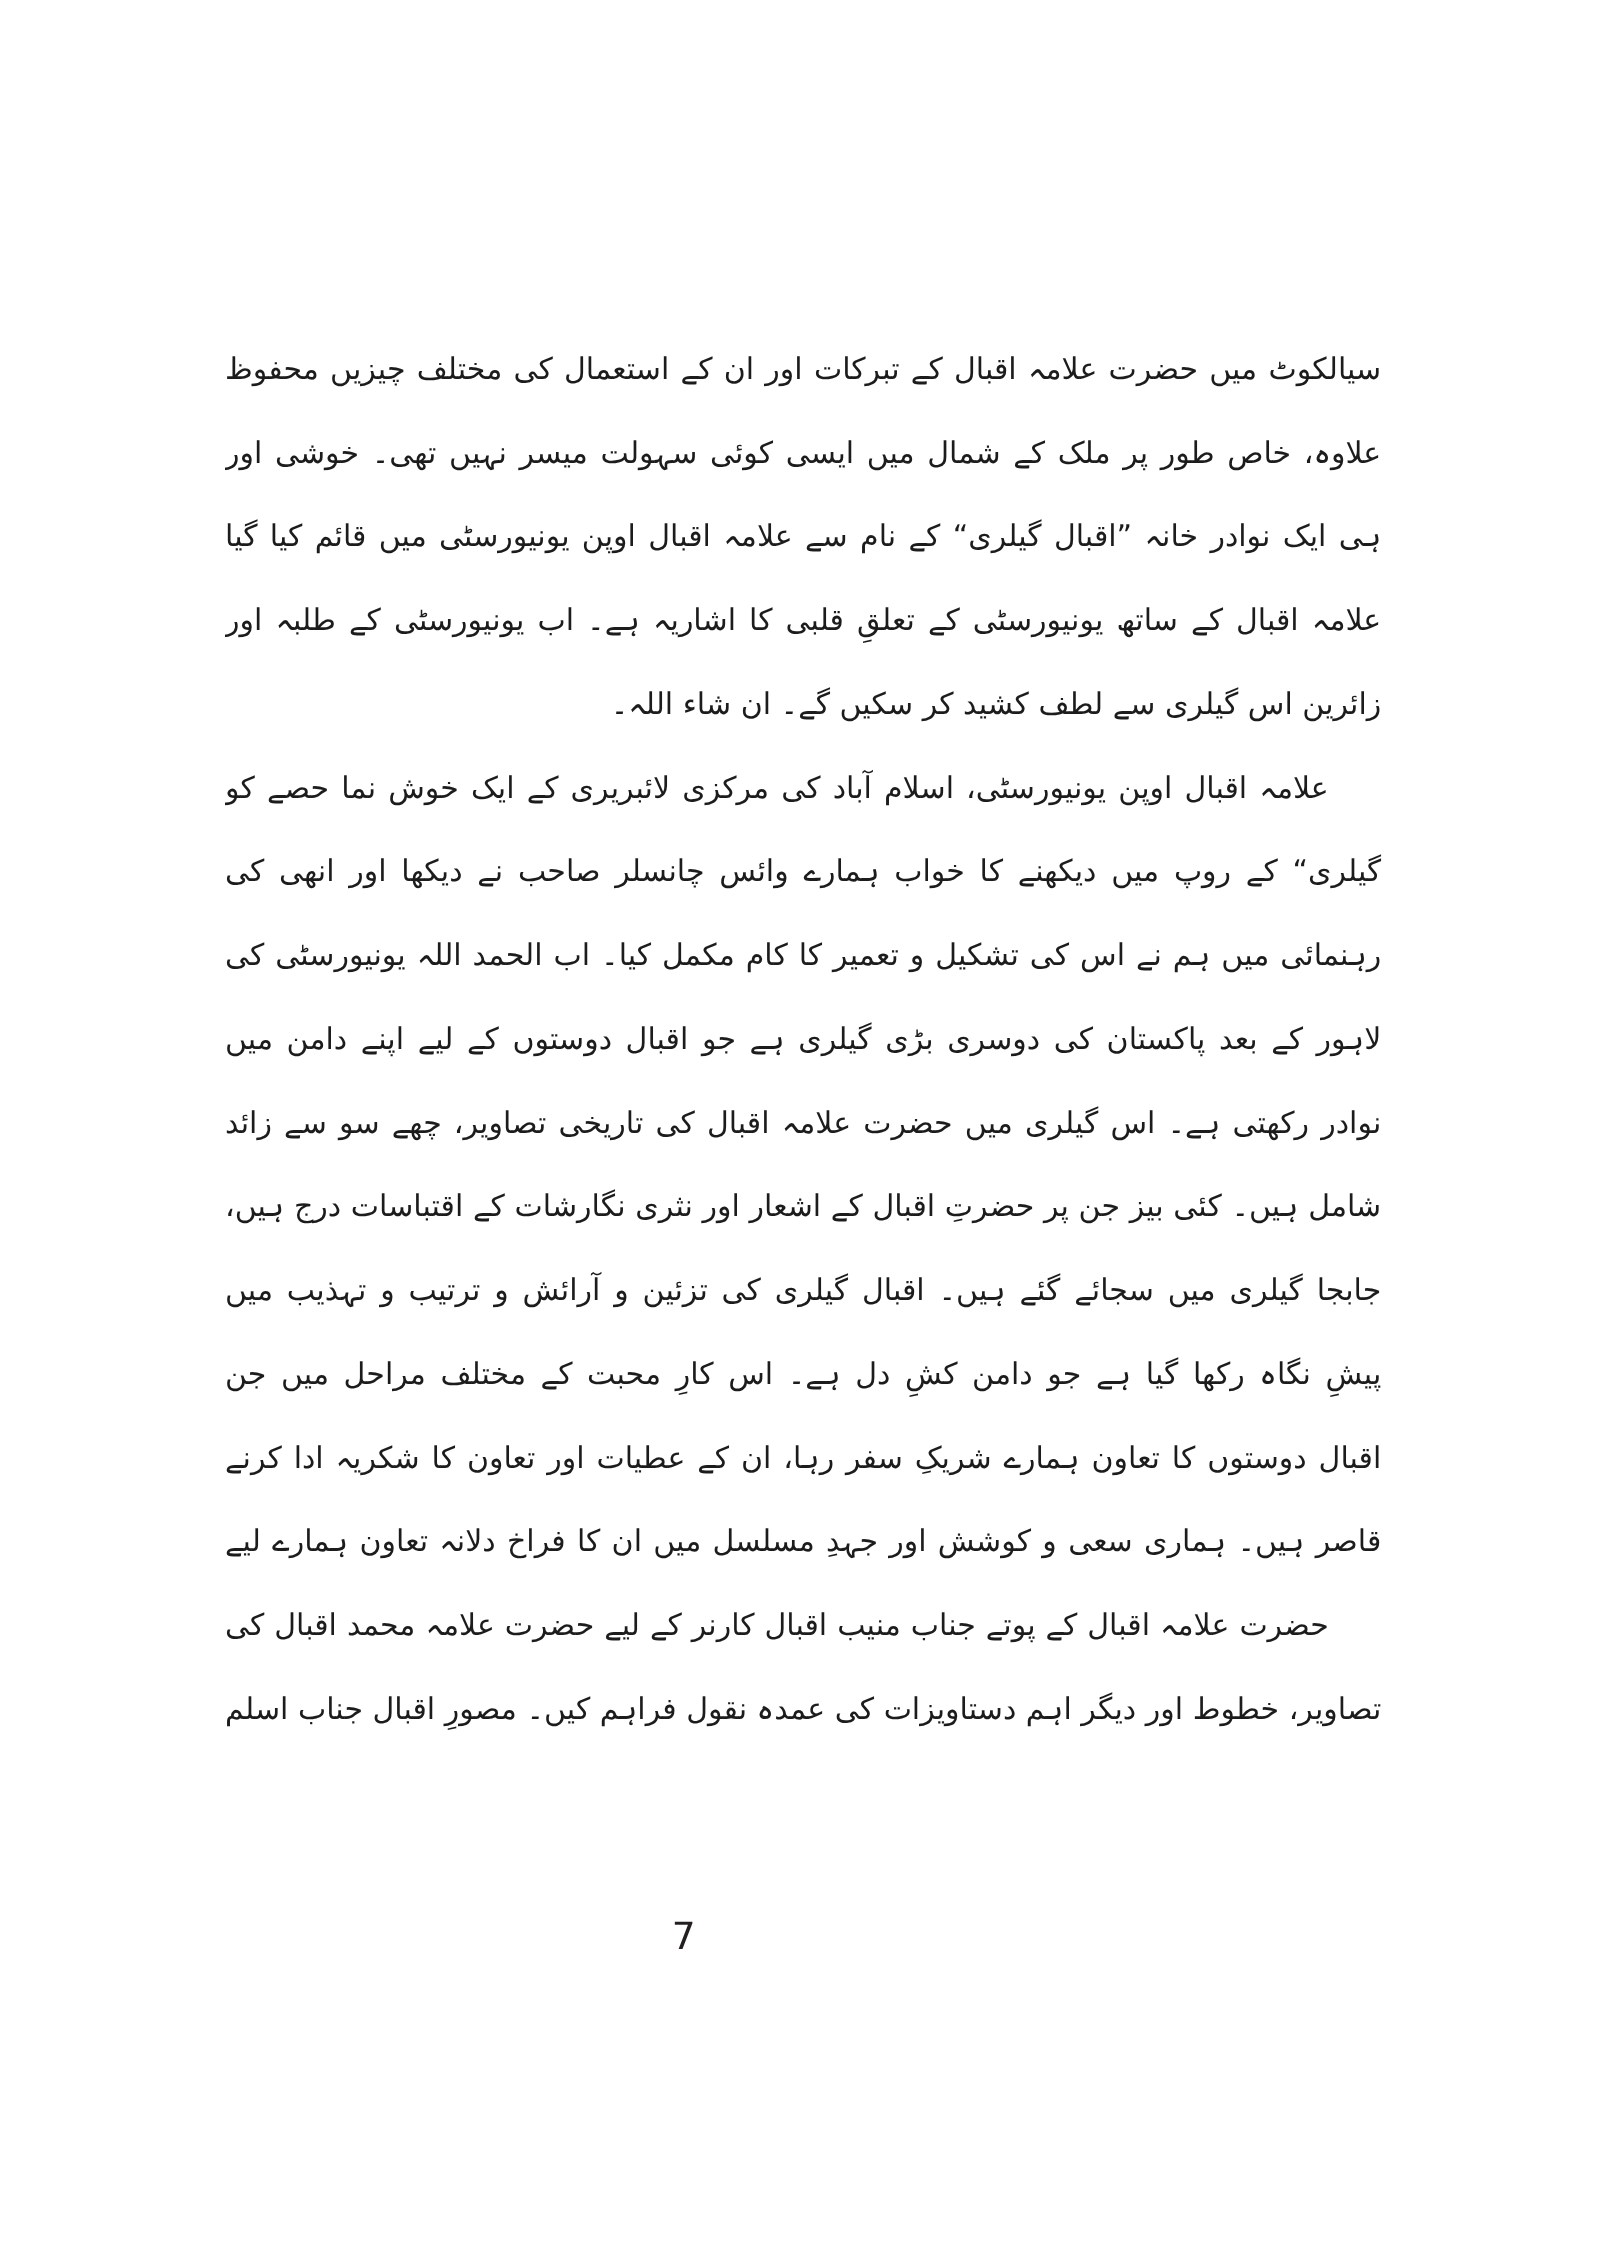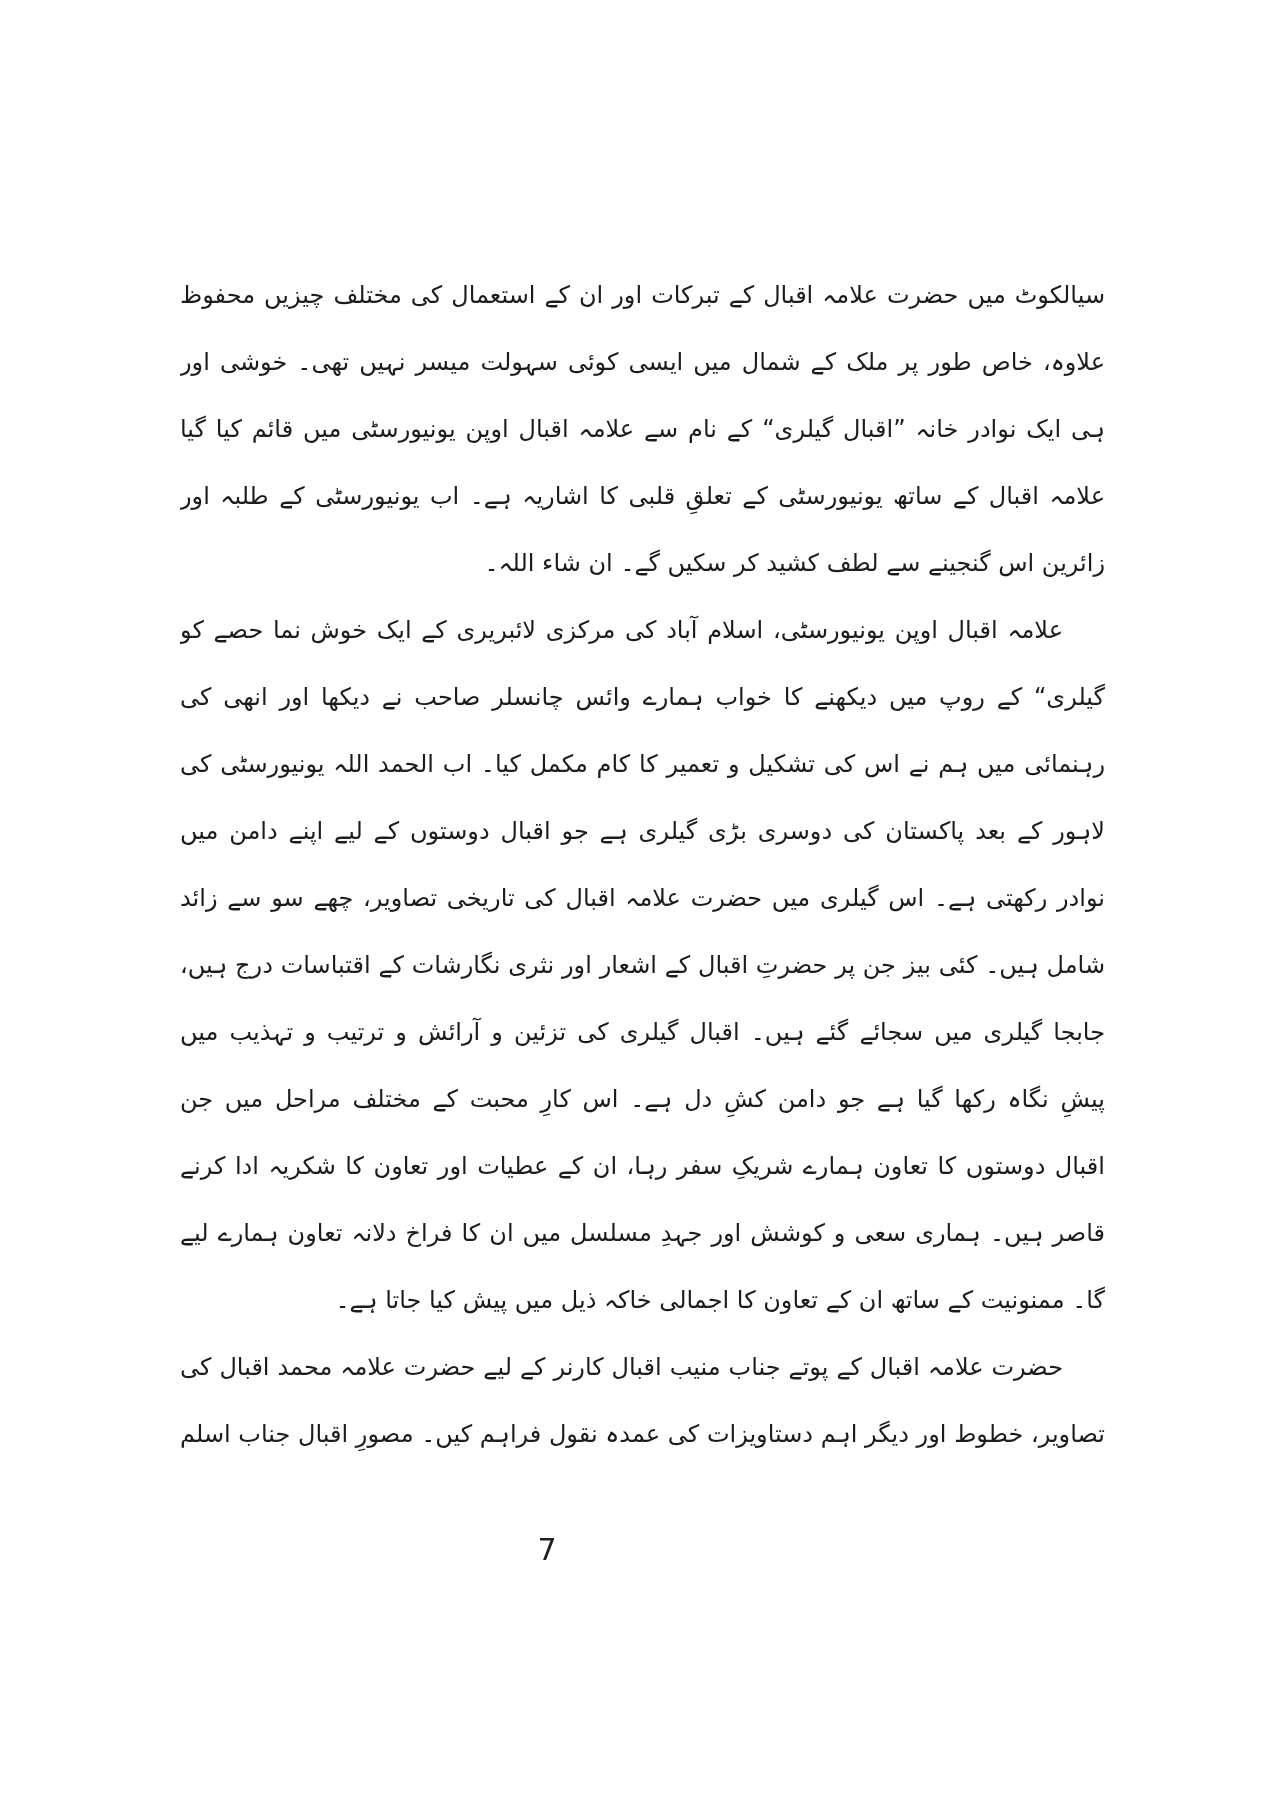--- a/index.html
+++ b/index.html
@@ -54,29 +54,28 @@
 </style>
 </head>
 <body>
 
 <div class="page">
   <div class="text-block">
       <div class="line">سیالکوٹ میں حضرت علامہ اقبال کے تبرکات اور ان کے استعمال کی مختلف چیزیں محفوظ رکھی گئی ہیں، جنھیں</div>
       <div class="line">علاوہ، خاص طور پر ملک کے شمال میں ایسی کوئی سہولت میسر نہیں تھی۔ خوشی اور انبساط کی بات ہے کہ ایسا</div>
       <div class="line">ہی ایک نوادر خانہ ”اقبال گیلری“ کے نام سے علامہ اقبال اوپن یونیورسٹی میں قائم کیا گیا ہے، جو حضرت</div>
       <div class="line">علامہ اقبال کے ساتھ یونیورسٹی کے تعلقِ قلبی کا اشاریہ ہے۔ اب یونیورسٹی کے طلبہ اور عام افراد اور غیر ملکی</div>
-      <div class="line last">زائرین اس گنجینے سے لطف کشید کر سکیں گے۔ ان شاء اللہ۔</div>
+      <div class="line last">زائرین اس گیلری سے لطف کشید کر سکیں گے۔ ان شاء اللہ۔</div>
       <div class="line indent">علامہ اقبال اوپن یونیورسٹی، اسلام آباد کی مرکزی لائبریری کے ایک خوش نما حصے کو ”اقبال</div>
       <div class="line">گیلری“ کے روپ میں دیکھنے کا خواب ہمارے وائس چانسلر صاحب نے دیکھا اور انھی کی سرپرستی اور</div>
       <div class="line">رہنمائی میں ہم نے اس کی تشکیل و تعمیر کا کام مکمل کیا۔ اب الحمد اللہ یونیورسٹی کی اقبال گیلری، اقبال اکیڈمی</div>
       <div class="line">لاہور کے بعد پاکستان کی دوسری بڑی گیلری ہے جو اقبال دوستوں کے لیے اپنے دامن میں بہت سے</div>
       <div class="line">نوادر رکھتی ہے۔ اس گیلری میں حضرت علامہ اقبال کی تاریخی تصاویر، چھے سو سے زائد خطوط اور نوادرات</div>
       <div class="line">شامل ہیں۔ کئی بیز جن پر حضرتِ اقبال کے اشعار اور نثری نگارشات کے اقتباسات درج ہیں، عمدگی سے</div>
       <div class="line">جابجا گیلری میں سجائے گئے ہیں۔ اقبال گیلری کی تزئین و آرائش و ترتیب و تہذیب میں مختلف پہلوؤں کو</div>
       <div class="line">پیشِ نگاہ رکھا گیا ہے جو دامن کشِ دل ہے۔ اس کارِ محبت کے مختلف مراحل میں جن اصحابِ علم و فضل اور</div>
       <div class="line">اقبال دوستوں کا تعاون ہمارے شریکِ سفر رہا، ان کے عطیات اور تعاون کا شکریہ ادا کرنے کے لیے لفظ</div>
       <div class="line">قاصر ہیں۔ ہماری سعی و کوشش اور جہدِ مسلسل میں ان کا فراخ دلانہ تعاون ہمارے لیے ہمیشہ یادگار رہے</div>
-      <div class="line last">گا۔ ممنونیت کے ساتھ ان کے تعاون کا اجمالی خاکہ ذیل میں پیش کیا جاتا ہے۔</div>
       <div class="line indent">حضرت علامہ اقبال کے پوتے جناب منیب اقبال کارنر کے لیے حضرت علامہ محمد اقبال کی نادر</div>
       <div class="line">تصاویر، خطوط اور دیگر اہم دستاویزات کی عمدہ نقول فراہم کیں۔ مصورِ اقبال جناب اسلم کمال نے اپنے</div>
     </div>
   <div class="page-number">7</div>
 </div>
 
 </body></html>

